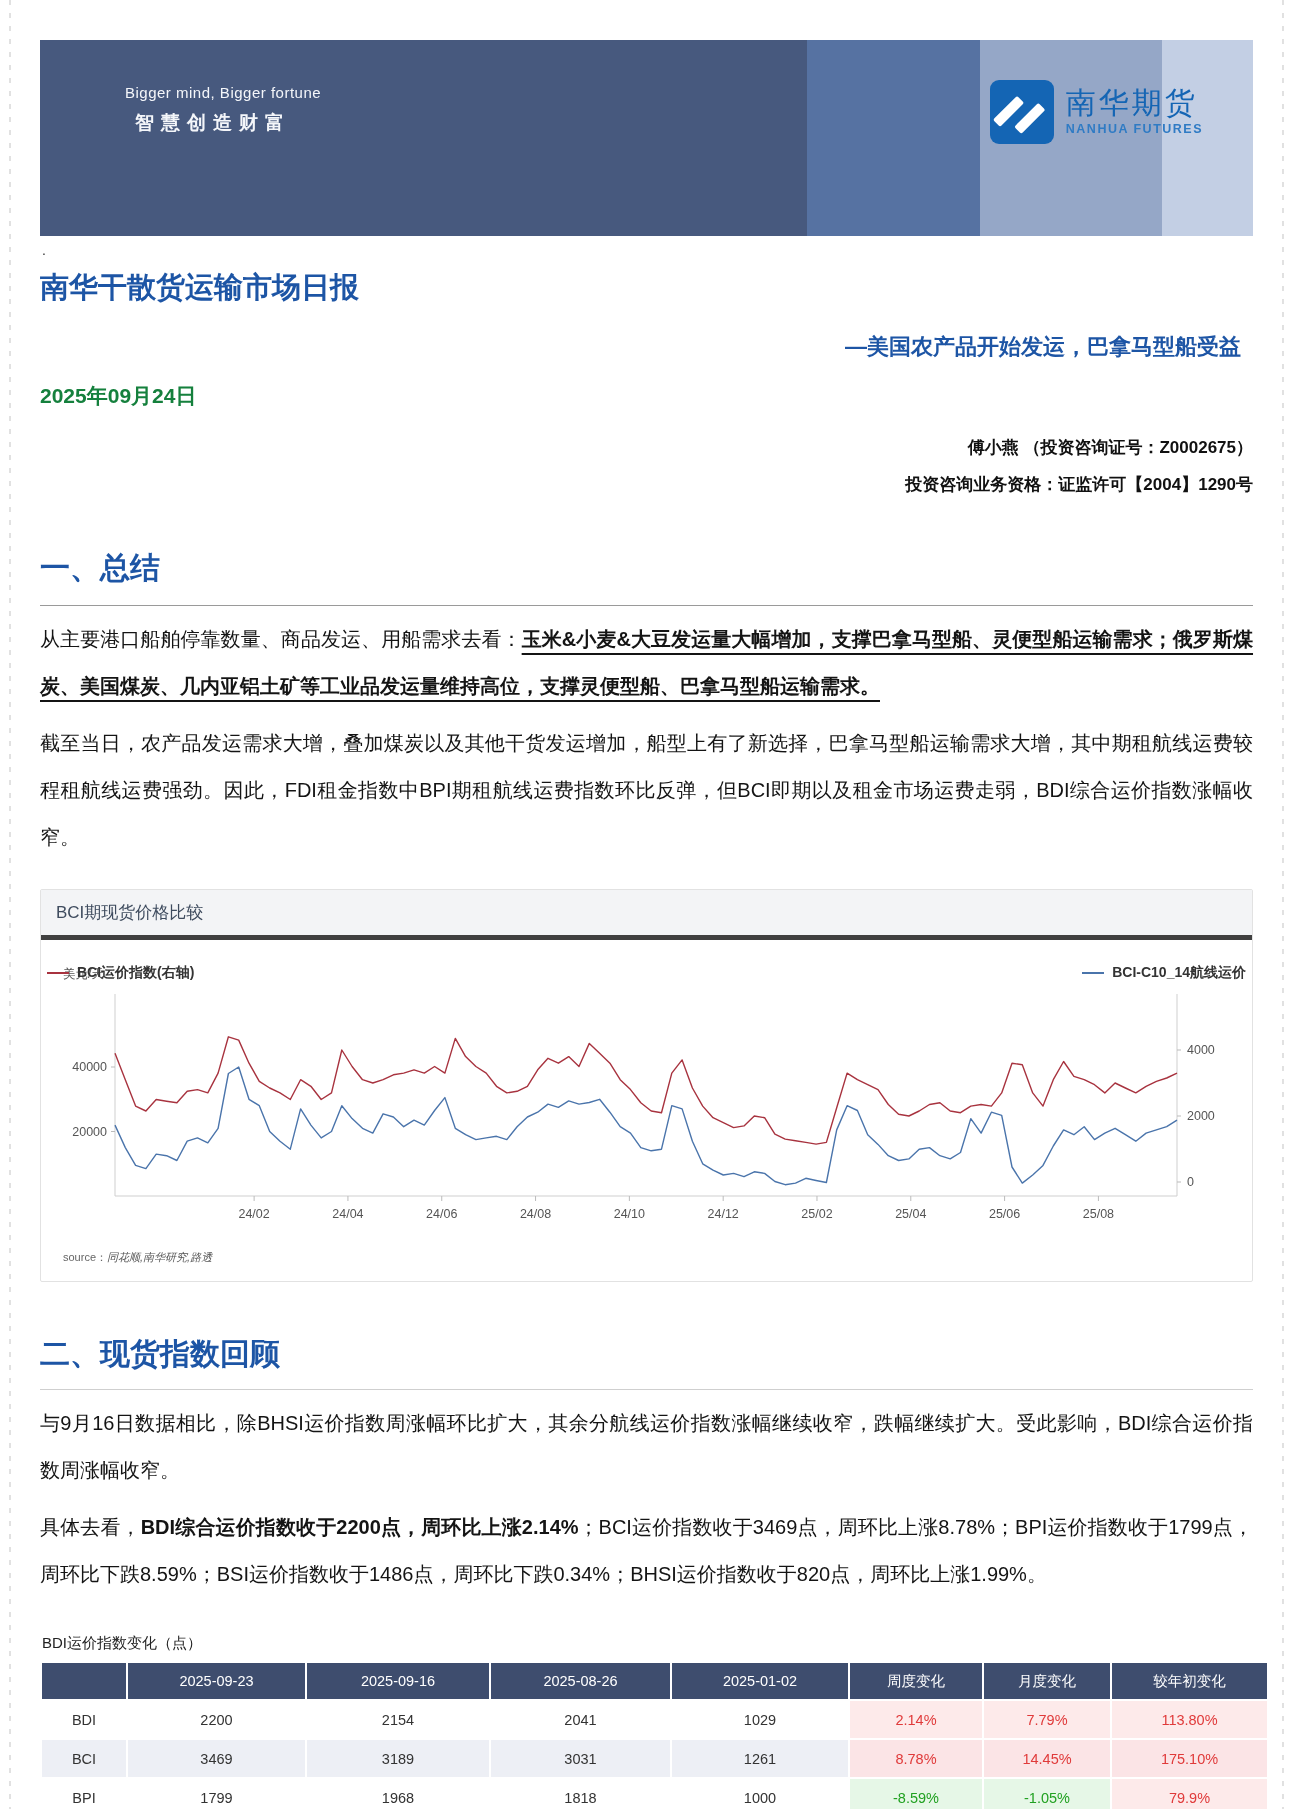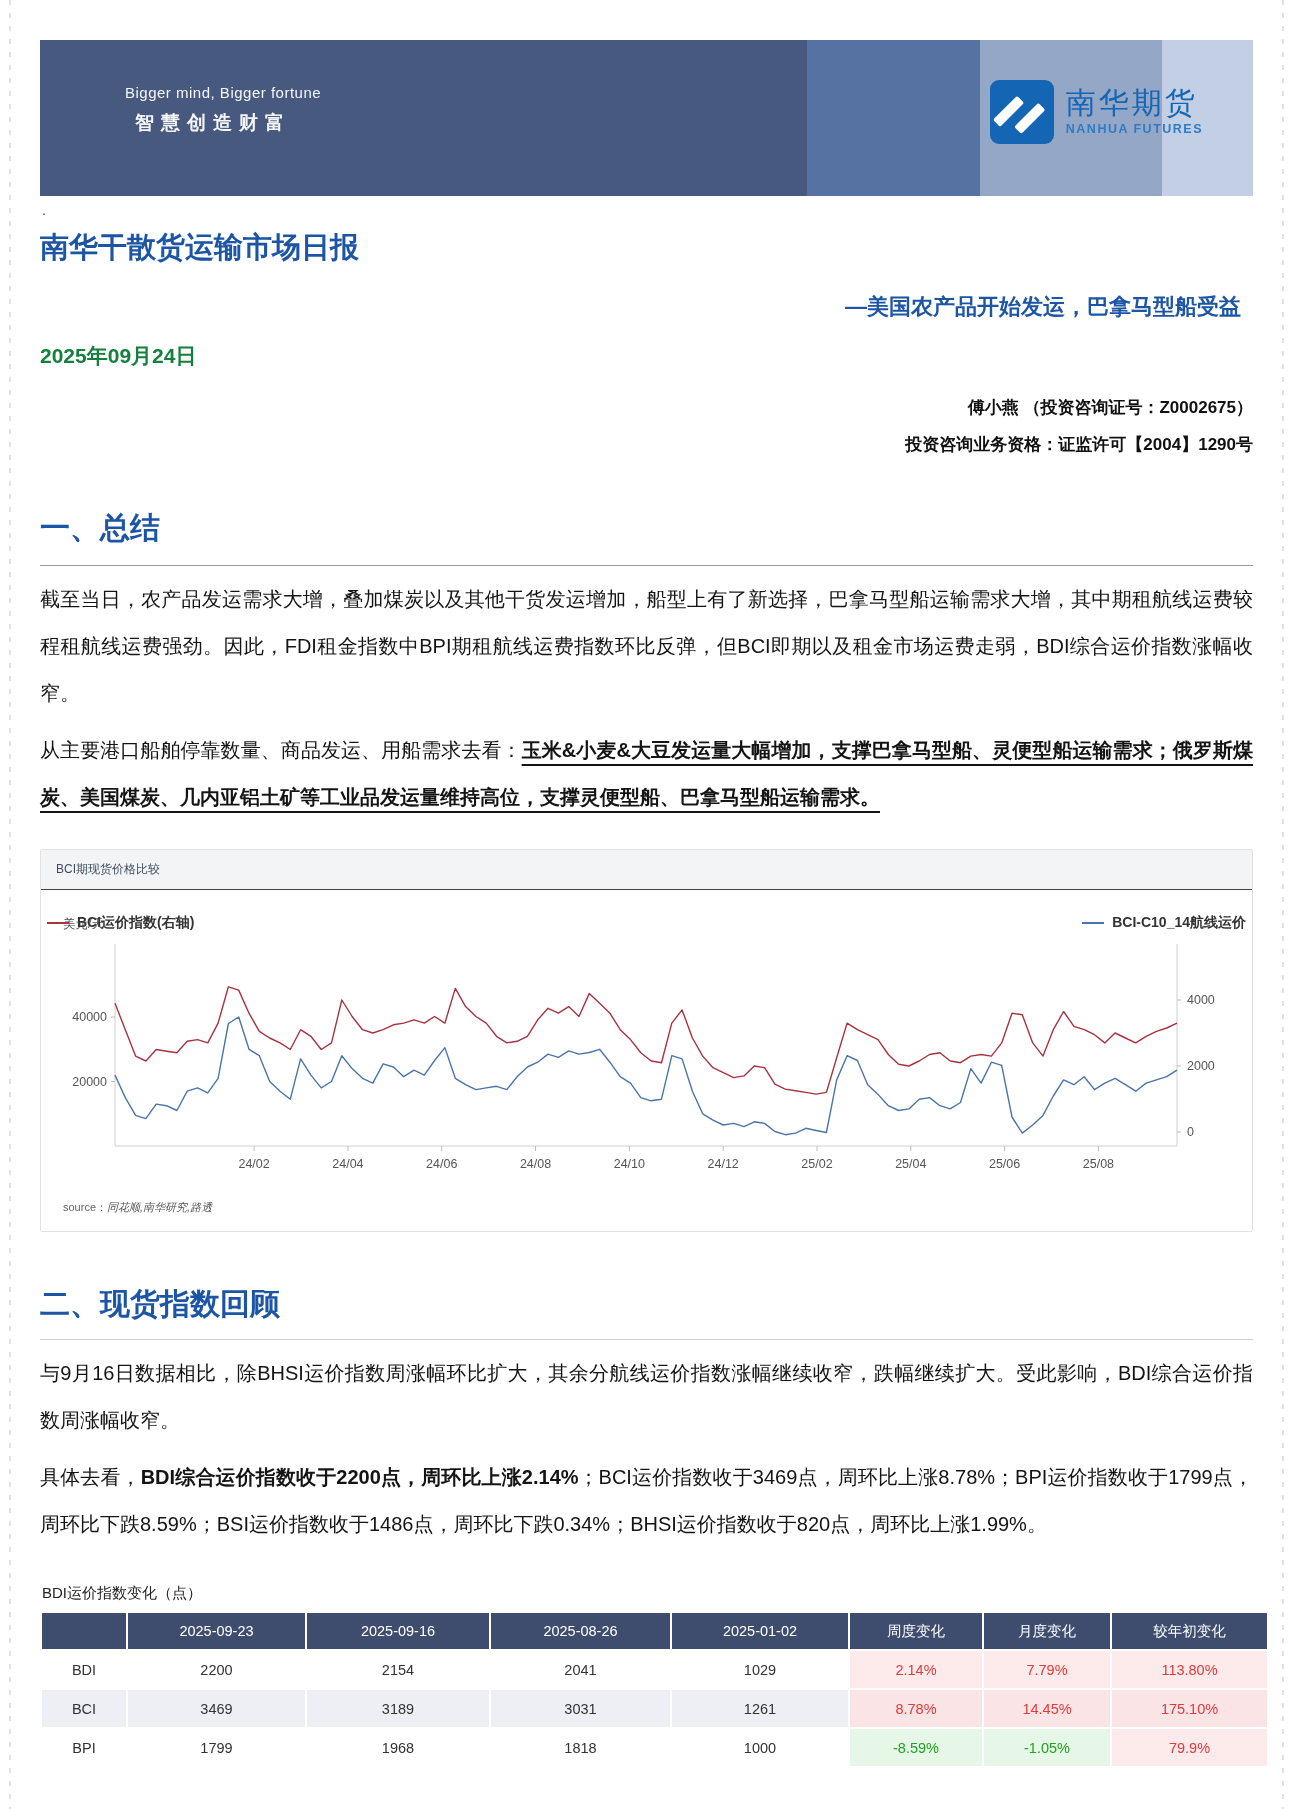--- a/index.html
+++ b/index.html
@@ -10,21 +10,21 @@
     font-family:"Liberation Sans","DejaVu Sans",sans-serif;
   }
   .edge-marks { position:absolute; top:0; bottom:0; width:2px;
     background:repeating-linear-gradient(to bottom,#c9c9c9 0 5px,transparent 5px 13px); opacity:.55; }
   .edge-left { left:9px; } .edge-right { right:7px; }
 
   .page { width:1213px; margin:0 auto 0 40px; }
 
   
   .banner {
-    margin-top:40px; height:156px; position:relative;
+    margin-top:40px; height:196px; position:relative;
     background:linear-gradient(90deg,
       #47597e 0%, #47597e 63.2%,
       #5672a2 63.2%, #5672a2 77.5%,
       #95a7c7 77.5%, #95a7c7 92.5%,
       #c3cfe4 92.5%, #c3cfe4 100%);
   }
   .slogans { position:absolute; left:85px; top:44px; color:#f4f6fa; }
   .slogan-en { font-size:15px; letter-spacing:.5px; }
   .slogan-cn { font-size:19px; font-weight:bold; letter-spacing:7px; margin-top:9px; padding-left:10px; }
   .logo { position:absolute; right:50px; top:40px; display:flex; align-items:center; gap:12px; }
@@ -46,21 +46,21 @@
   .sec-rule { border:none; border-top:1px solid #9a9a9a; margin:16px 0 0 0; }
   .sub-heading { color:#1d55a5; font-size:23px; font-weight:bold; margin:42px 0 0 0; }
   .sub-rule { border:none; border-top:1px solid #cfcfcf; margin:14px 0 0 0; }
 
   .body-para { font-size:20px; line-height:47px; text-align:justify; margin:10px 0 0 0; color:#141414; }
   .bold-underline { font-weight:bold; text-decoration:underline; text-decoration-thickness:1.5px; text-underline-offset:7px; }
   .bold-only { font-weight:bold; }
 
   
   .panel { border:1px solid #e2e2e2; border-radius:2px; margin-top:28px; background:#fff; }
-  .panel-header { background:#f3f4f6; border-bottom:1px solid #404040; padding:11px 15px; font-size:12px; color:#3e4b5e; }
+  .panel-header { background:#f3f4f6; border-bottom:5px solid #404040; padding:11px 15px; font-size:17px; color:#3e4b5e; }
   .panel-body { position:relative; padding:14px 6px 0 6px; }
   .chart-meta { position:relative; height:34px; }
   .yl-label { position:absolute; left:16px; top:12px; font-size:12.5px; color:#555; }
   .legend { position:absolute; left:0; right:0; top:10px; display:flex; justify-content:space-between; gap:36px; }
   .legend-item { display:flex; align-items:center; gap:8px; font-size:14px; font-weight:bold; color:#333; }
   .legend-dash { width:22px; height:2.5px; background:#999; }
   .source-row { padding:10px 16px 16px; font-size:11px; color:#666; }
   .source-row em { font-style:italic; color:#555; }
   svg text { font-family:"Liberation Sans","DejaVu Sans",sans-serif; }
 
@@ -108,22 +108,22 @@
   <div class="tiny-dot">.</div>
 
   <h1 class="report-title">南华干散货运输市场日报</h1>
   <div class="report-subtitle">—美国农产品开始发运，巴拿马型船受益</div>
   <div class="report-date">2025年09月24日</div>
   <div class="analyst-line">傅小燕 （投资咨询证号：Z0002675）</div>
   <div class="qual-line">投资咨询业务资格：证监许可【2004】1290号</div>
 
   <h2 class="sec-heading">一、总结</h2>
   <hr class="sec-rule">
+  <p class="body-para"><span>从主要港口船舶停靠数量、商品发运、用船需求去看：</span><span class="bold-underline">玉米&amp;小麦&amp;大豆发运量大幅增加，支撑巴拿马型船、灵便型船运输需求；俄罗斯煤炭、美国煤炭、几内亚铝土矿等工业品发运量维持高位，支撑灵便型船、巴拿马型船运输需求。</span></p>
   <p class="body-para">截至当日，农产品发运需求大增，叠加煤炭以及其他干货发运增加，船型上有了新选择，巴拿马型船运输需求大增，其中期租航线运费较程租航线运费强劲。因此，FDI租金指数中BPI期租航线运费指数环比反弹，但BCI即期以及租金市场运费走弱，BDI综合运价指数涨幅收窄。</p>
-  <p class="body-para"><span>从主要港口船舶停靠数量、商品发运、用船需求去看：</span><span class="bold-underline">玉米&amp;小麦&amp;大豆发运量大幅增加，支撑巴拿马型船、灵便型船运输需求；俄罗斯煤炭、美国煤炭、几内亚铝土矿等工业品发运量维持高位，支撑灵便型船、巴拿马型船运输需求。</span></p>
 
   <div class="panel">
     <div class="panel-header">BCI期现货价格比较</div>
     <div class="panel-body">
       <div class="chart-meta">
         <div class="yl-label">美元/天</div>
         <div class="legend">
           <div class="legend-item">
             <span class="legend-dash" id="dash0" style="background: rgb(168, 51, 63);"></span>
             <span>BCI运价指数(右轴)</span>

